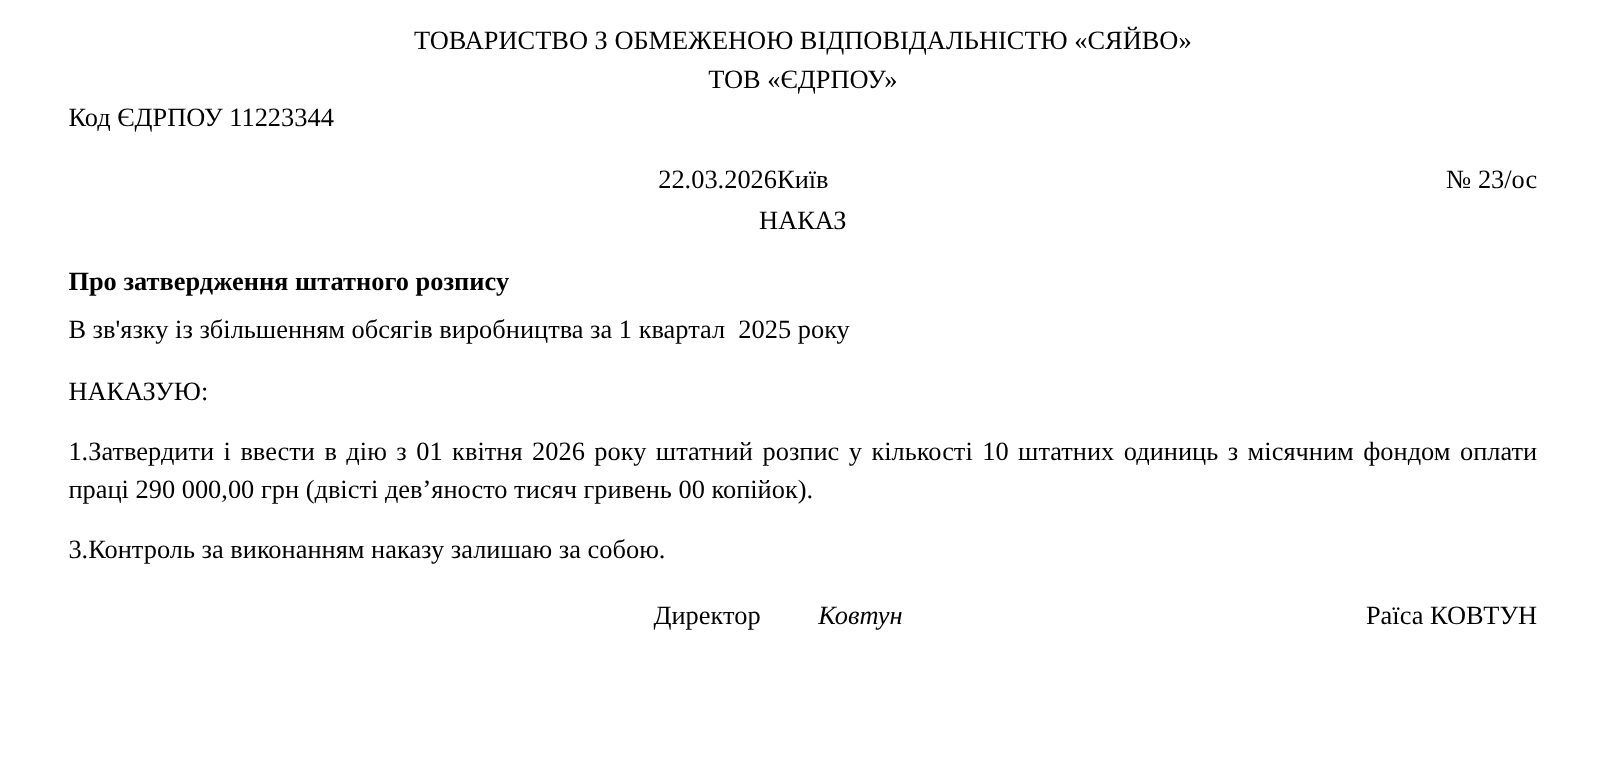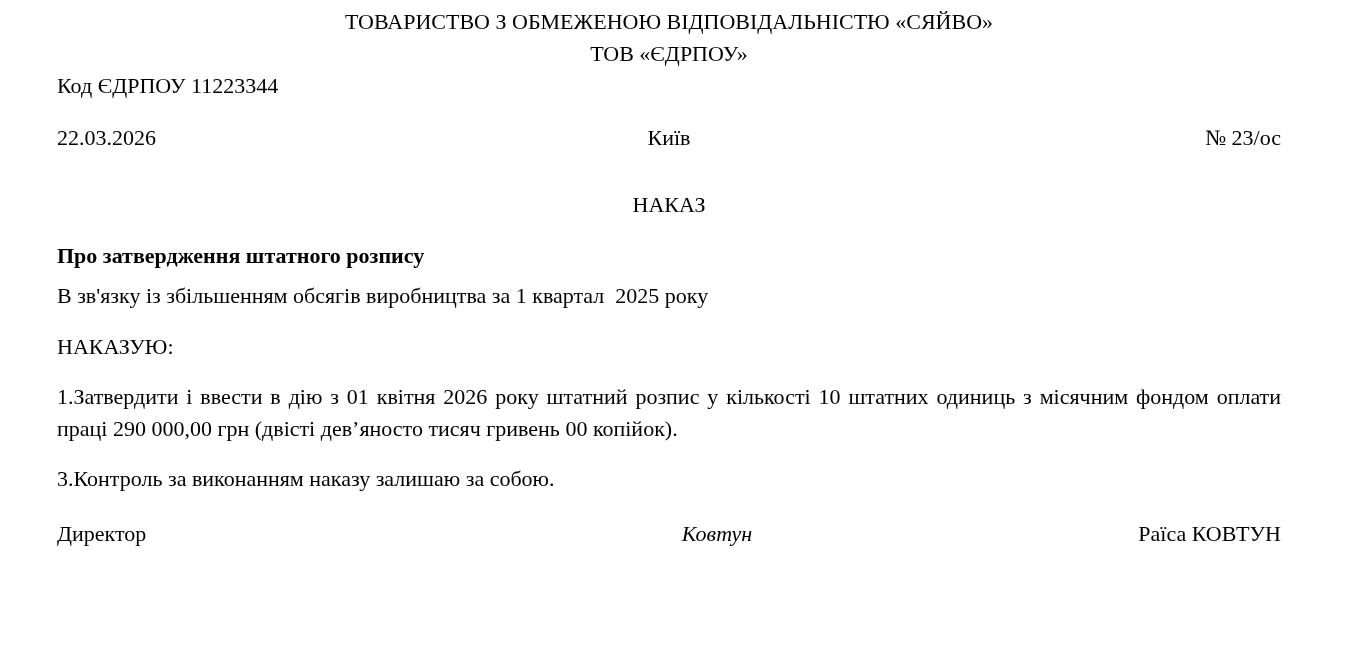--- a/index.html
+++ b/index.html
@@ -10,41 +10,41 @@
   .page {
     position: relative;
     box-sizing: border-box;
     width: 1350px;
     height: 649px;
     background: #ffffff;
     color: #000000;
     font-family: "Liberation Serif", serif;
     font-size: 22px;
     line-height: 32px;
-    padding: 6px 69px 0 57px;
+    padding: 18px 69px 0 57px;
     overflow: hidden;
   }
   .company-block {
     text-align: center;
   }
   .edrpou-line {
     text-align: left;
   }
   .meta-row {
     display: grid;
     grid-template-columns: 1fr auto 1fr;
     align-items: baseline;
     margin-top: 20px;
   }
-  .meta-left  { text-align: left; font-family: Liberation Serif, serif; }
+  .meta-left  { text-align: right; font-family: Liberation Serif, serif; }
   .meta-center{ text-align: center; }
   .meta-right { text-align: right; }
   .doc-title {
     text-align: center;
-    margin-top: 35px;
+    margin-top: 2px;
   }
   .subject {
     font-weight: bold;
     margin-top: 19px;
   }
   .preamble {
     margin-top: 8px;
     white-space: pre-wrap;
   }
   .order-verb {

